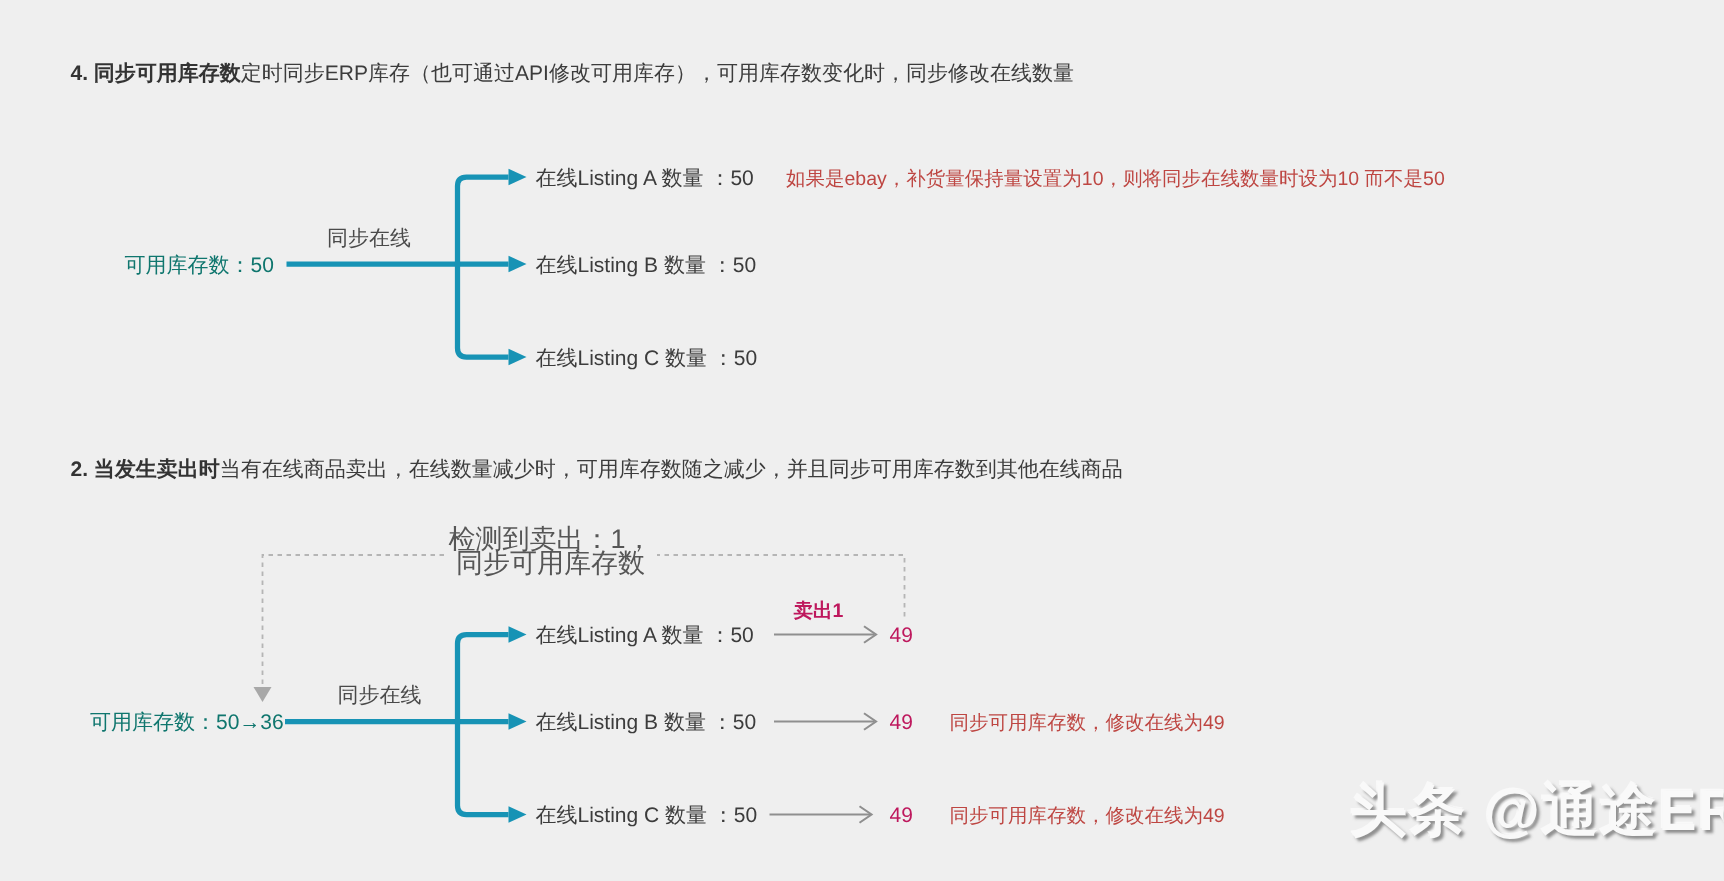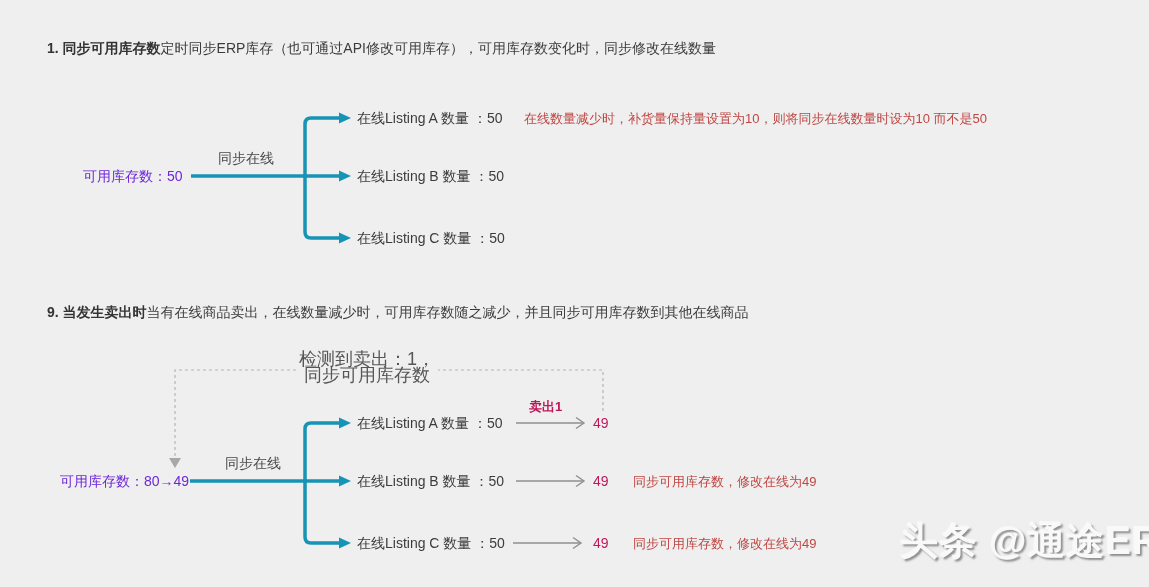--- a/index.html
+++ b/index.html
@@ -14,21 +14,21 @@
     overflow:hidden;
     color:#3c3c3c;
     font-size:14px;
     line-height:16px;
   }
   .abs{position:absolute;white-space:nowrap;z-index:2;}
   svg.overlay{position:absolute;left:0;top:0;z-index:1;}
   .heading{display:flex;align-items:baseline;}
   .heading .num{font-weight:bold;color:#333;}
   .heading .desc{color:#3c3c3c;}
-  .node{color:#6d28d9;}
+  .node{color:#0f766e;}
   .sync-label{color:#4a4a4a;}
   .listing-label{color:#3c3c3c;}
   .note-red{color:#be4642;font-size:13px;line-height:15px;}
   .result-num{color:#be185d;}
   .sold-label{color:#be185d;font-weight:bold;font-size:13px;}
   .detect-note{
     text-align:center;
     font-size:18px;line-height:16px;
     color:#565656;
     background:#efefef;
@@ -78,43 +78,43 @@
       <polyline points="576,475.5 584,481 576,486.5"></polyline>
       <path d="M513,543 H580"></path>
       <polyline points="573,537.5 581,543 573,548.5"></polyline>
     </g>
 
     <path d="M603,411 V370 H175 V459" stroke="#b5b5b5" stroke-width="1.2" stroke-dasharray="3,3" fill="none"></path>
     <polygon points="169,458 181,458 175,468" fill="#a8a8a8"></polygon>
   </svg>
 
   <div class="abs heading" style="left:47px;top:40px;">
-    <span class="num">1. 同步可用库存数</span>
+    <span class="num">4. 同步可用库存数</span>
     <span class="desc">定时同步ERP库存（也可通过API修改可用库存），可用库存数变化时，同步修改在线数量</span>
   </div>
 
   <div class="abs node" style="left:83px;top:168px;">可用库存数：50</div>
   <div class="abs sync-label" style="left:218px;top:150px;">同步在线</div>
 
   <div class="abs listing-label" style="left:357px;top:110px;">在线Listing A 数量 ：50</div>
-  <div class="abs note-red" style="left:524px;top:111px;">在线数量减少时，补货量保持量设置为10，则将同步在线数量时设为10 而不是50</div>
+  <div class="abs note-red" style="left:524px;top:111px;">如果是ebay，补货量保持量设置为10，则将同步在线数量时设为10 而不是50</div>
   <div class="abs listing-label" style="left:357px;top:168px;">在线Listing B 数量 ：50</div>
   <div class="abs listing-label" style="left:357px;top:230px;">在线Listing C 数量 ：50</div>
 
   <div class="abs heading" style="left:47px;top:304px;">
-    <span class="num">9. 当发生卖出时</span>
+    <span class="num">2. 当发生卖出时</span>
     <span class="desc" style="">当有在线商品卖出，在线数量减少时，可用库存数随之减少，并且同步可用库存数到其他在线商品</span>
   </div>
 
   <div class="abs detect-note" style="left:296px;top:351px;">
     <div>检测到卖出：1，</div>
     <div>同步可用库存数</div>
   </div>
 
-  <div class="abs node" style="left:60px;top:473px;">可用库存数：80→49</div>
+  <div class="abs node" style="left:60px;top:473px;">可用库存数：50→36</div>
   <div class="abs sync-label" style="left:225px;top:455px;">同步在线</div>
 
   <div class="abs sold-label" style="left:529px;top:399px;">卖出1</div>
 
   <div class="abs listing-label" style="left:357px;top:415px;">在线Listing A 数量 ：50</div>
   <div class="abs result-num" style="left:593px;top:415px;">49</div>
 
   <div class="abs listing-label" style="left:357px;top:473px;">在线Listing B 数量 ：50</div>
   <div class="abs result-num" style="left:593px;top:473px;">49</div>
   <div class="abs note-red" style="left:633px;top:474px;">同步可用库存数，修改在线为49</div>

